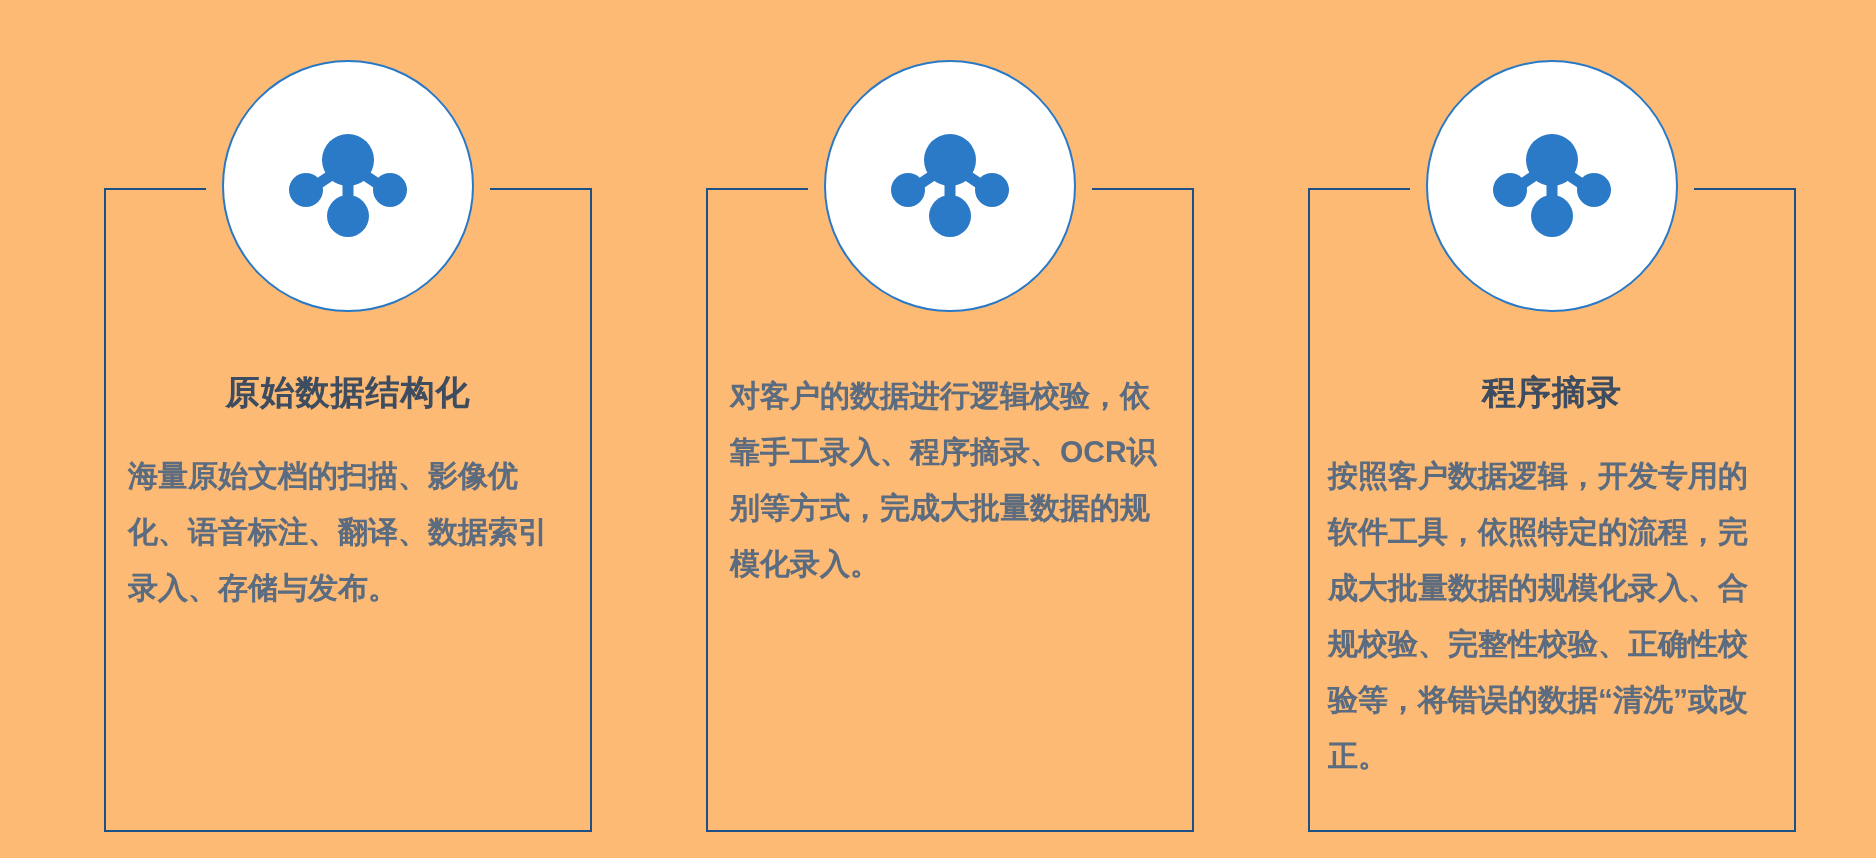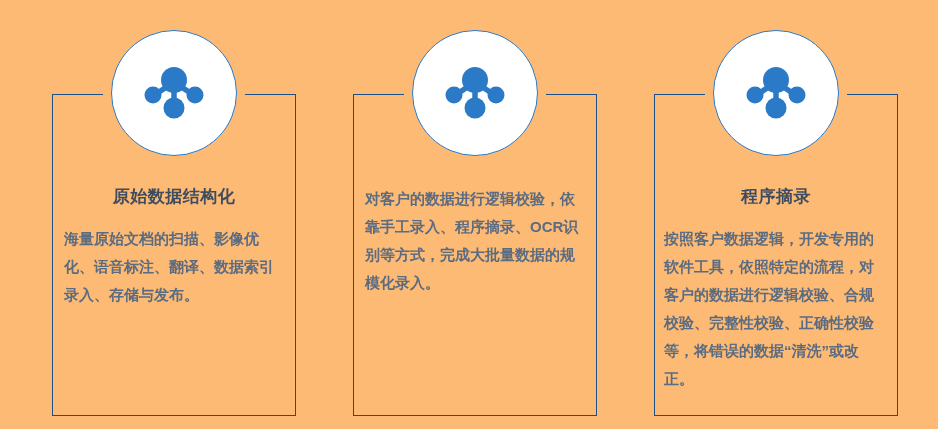--- a/index.html
+++ b/index.html
@@ -181,17 +181,17 @@
             <circle cx="11" cy="31" r="8.5"></circle>
             <circle cx="53" cy="31" r="8.5"></circle>
             <circle cx="32" cy="44" r="10.5"></circle>
           </g>
         </svg>
       </span>
     </div>
 
     <div class="copy">
       <h3 class="title">程序摘录</h3>
-      <p class="body">按照客户数据逻辑，开发专用的软件工具，依照特定的流程，对客户的数据进行逻辑校验、合规校验、完整性校验、正确性校验等，将错误的数据“清洗”或改正。</p>
+      <p class="body">按照客户数据逻辑，开发专用的软件工具，依照特定的流程，完成大批量数据的规模化录入、合规校验、完整性校验、正确性校验等，将错误的数据“清洗”或改正。</p>
     </div>
   </div>
 
 </div>
 
 </body></html>

